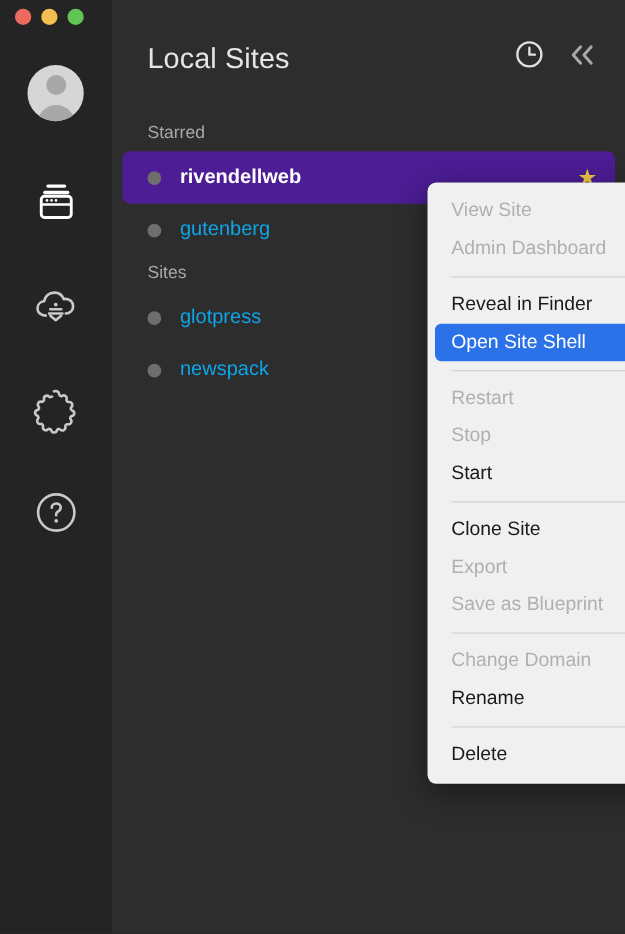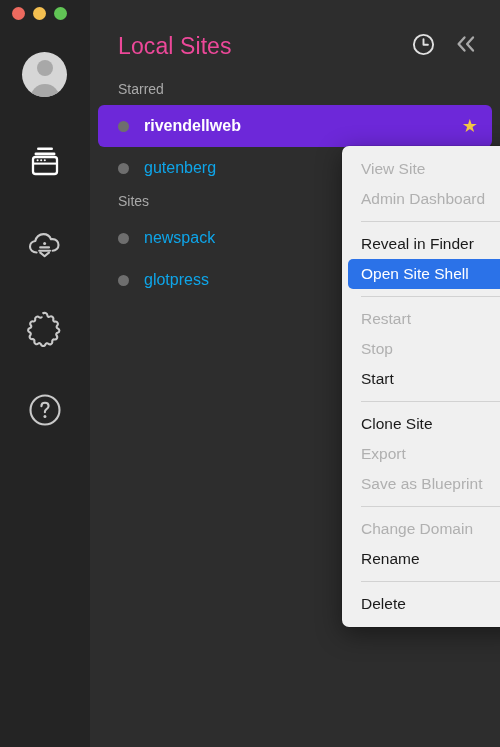--- a/index.html
+++ b/index.html
@@ -65,48 +65,48 @@
     background:#2d2d2d;
     height:747px;
   }
   #header {
     position:relative;
     height:78px;
     display:flex; align-items:center;
     padding:0 22px 0 28px;
   }
   #page-title {
-    font-size:23px; font-weight:400; color:#ec4899;
+    font-size:23px; font-weight:400; color:#e5e5e5;
     letter-spacing:.1px;
     flex:1 1 auto;
     margin-top:14px;
   }
   #header-actions {
     display:flex; align-items:center; gap:19px;
     margin-top:14px;
   }
   .hdr-btn { cursor:default; display:flex; }
 
   .section-label {
     font-size:14px; color:#a9a9a9;
     padding:0 0 0 28px;
-    margin-top:3px; margin-bottom:8px;
+    margin-top:19px; margin-bottom:8px;
   }
   #sites-label { margin-top:4px; }
 
   .site-row {
     position:relative;
     height:42px;
     margin:0 8px 0 8px;
     border-radius:6px;
     display:flex; align-items:center;
     padding:0 14px 0 20px;
     cursor:default;
   }
-  .site-row.selected { background:#6d28d9;text-align:center; }
+  .site-row.selected { background:#4c1d95;text-align:center; }
   .dot {
     width:11px; height:11px; border-radius:50%;
     background:#6e6e6e; flex:0 0 11px;
     margin-right:15px;
   }
   .site-name {
     font-size:16px; color:#0ea5e9;
     white-space:nowrap; overflow:hidden;
   }
   .site-row.selected .site-name { color:#ffffff; font-weight:700; }
@@ -250,28 +250,28 @@
     <div class="site-row">
       <span class="dot"></span>
       <span class="site-name">gutenberg</span>
       <span class="site-date">ept 8</span>
     </div>
 
     <div class="section-label" id="sites-label">Sites</div>
 
     <div class="site-row">
       <span class="dot"></span>
+      <span class="site-name">glotpress</span>
+      <span class="site-date"></span>
+    </div>
+
+    <div class="site-row">
+      <span class="dot"></span>
       <span class="site-name">newspack</span>
       <span class="site-date">ly 13</span>
-    </div>
-
-    <div class="site-row">
-      <span class="dot"></span>
-      <span class="site-name">glotpress</span>
-      <span class="site-date"></span>
     </div>
 
     <div id="context-menu">
 
       <div class="menu-item disabled">View Site</div>
       <div class="menu-item disabled">Admin Dashboard</div>
       <div class="menu-sep"></div>
 
       <div class="menu-item">Reveal in Finder</div>
       <div class="menu-item active">Open Site Shell</div>

